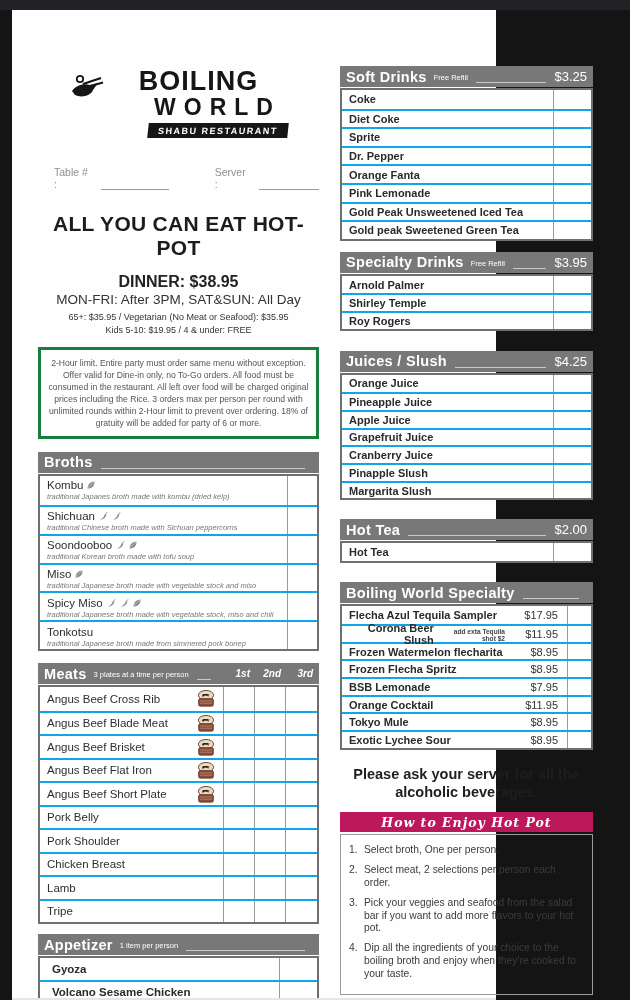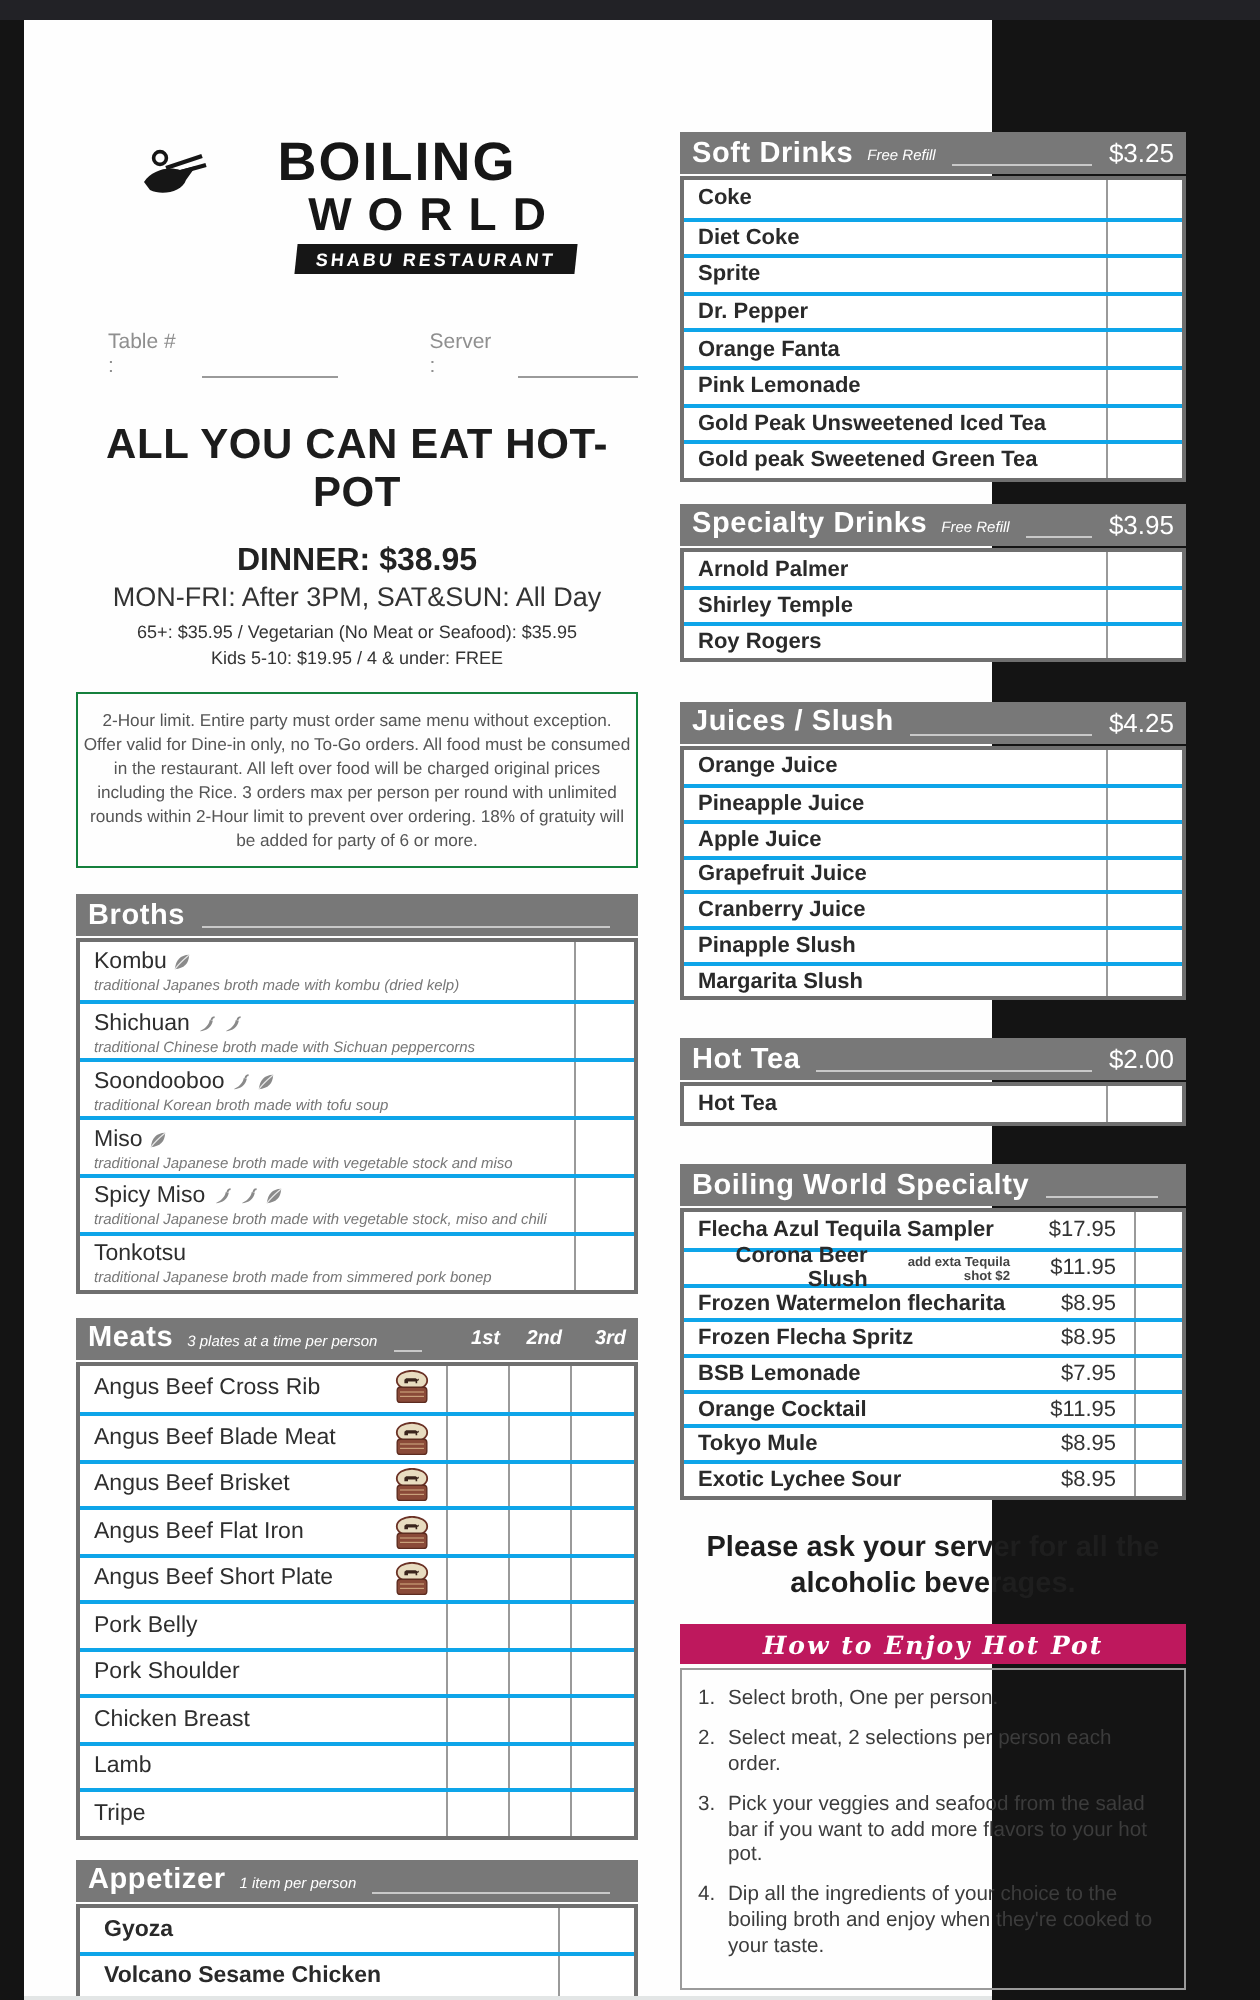--- a/index.html
+++ b/index.html
@@ -34,27 +34,27 @@
   .blank { display:inline-block; border-bottom:1px solid #9a9a9a; height:11px; }
   .blank.w70 { width:72px; } .blank.w60 { width:64px; }
   .gap28 { width:28px; }
 
   .title { margin-top:22px; text-align:center; font-size:21px; font-weight:800; color:#1c1c1c; letter-spacing:.3px; }
   .dinner { margin-top:13px; text-align:center; font-size:16px; font-weight:800; color:#222; }
   .hours  { margin-top:1px; text-align:center; font-size:13.5px; color:#333; }
   .sub-price { margin-top:5px; text-align:center; font-size:9px; color:#333; }
   .sub-price2 { margin-top:3px; text-align:center; font-size:9px; color:#333; }
 
-  .notice { margin-top:12px; border:1px solid #15803d; padding:7px 2px; text-align:center;
+  .notice { margin-top:12px; border:3px solid #15803d; padding:7px 2px; text-align:center;
     font-size:8.6px; line-height:1.4; color:#555; }
 
   
   .hdr { display:flex; align-items:center; background:#787878; height:21px; padding:0 6px; color:#fff; position:relative; }
   .hdr-title { font-weight:bold; font-size:14.5px; letter-spacing:.3px; white-space:nowrap; }
-  .hdr-sub { font-style:italic; font-size:7.5px; margin-left:7px; white-space:nowrap; margin-bottom:-2px;}
+  .hdr-sub { font-size:7.5px; margin-left:7px; white-space:nowrap; margin-bottom:-2px;}
   .hdr-line { flex:1; height:1px; background:#c9c9c9; align-self:flex-end; margin:0 8px 4px 8px; }
   .hdr-price { font-size:13px; white-space:nowrap; }
   .hdr-col { display:inline-block; text-align:right; font-style:italic; font-size:10px; font-weight:bold; }
   .hdr-col.w31{width:31px;} .hdr-col.w32{width:32px;}
 
   
   .tbl { border:2px solid #6f6f6f; background:#fff; margin-top:1px; }
   .row { display:flex; border-top:2px solid #0ea5e9; align-items:stretch; }
   .row:first-child { border-top:none; }
   .cell-check { border-left:1px solid #9a9a9a; }

